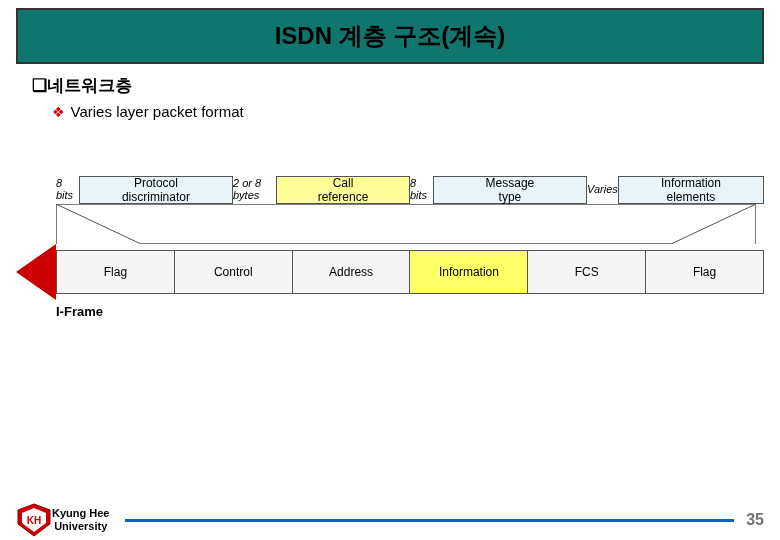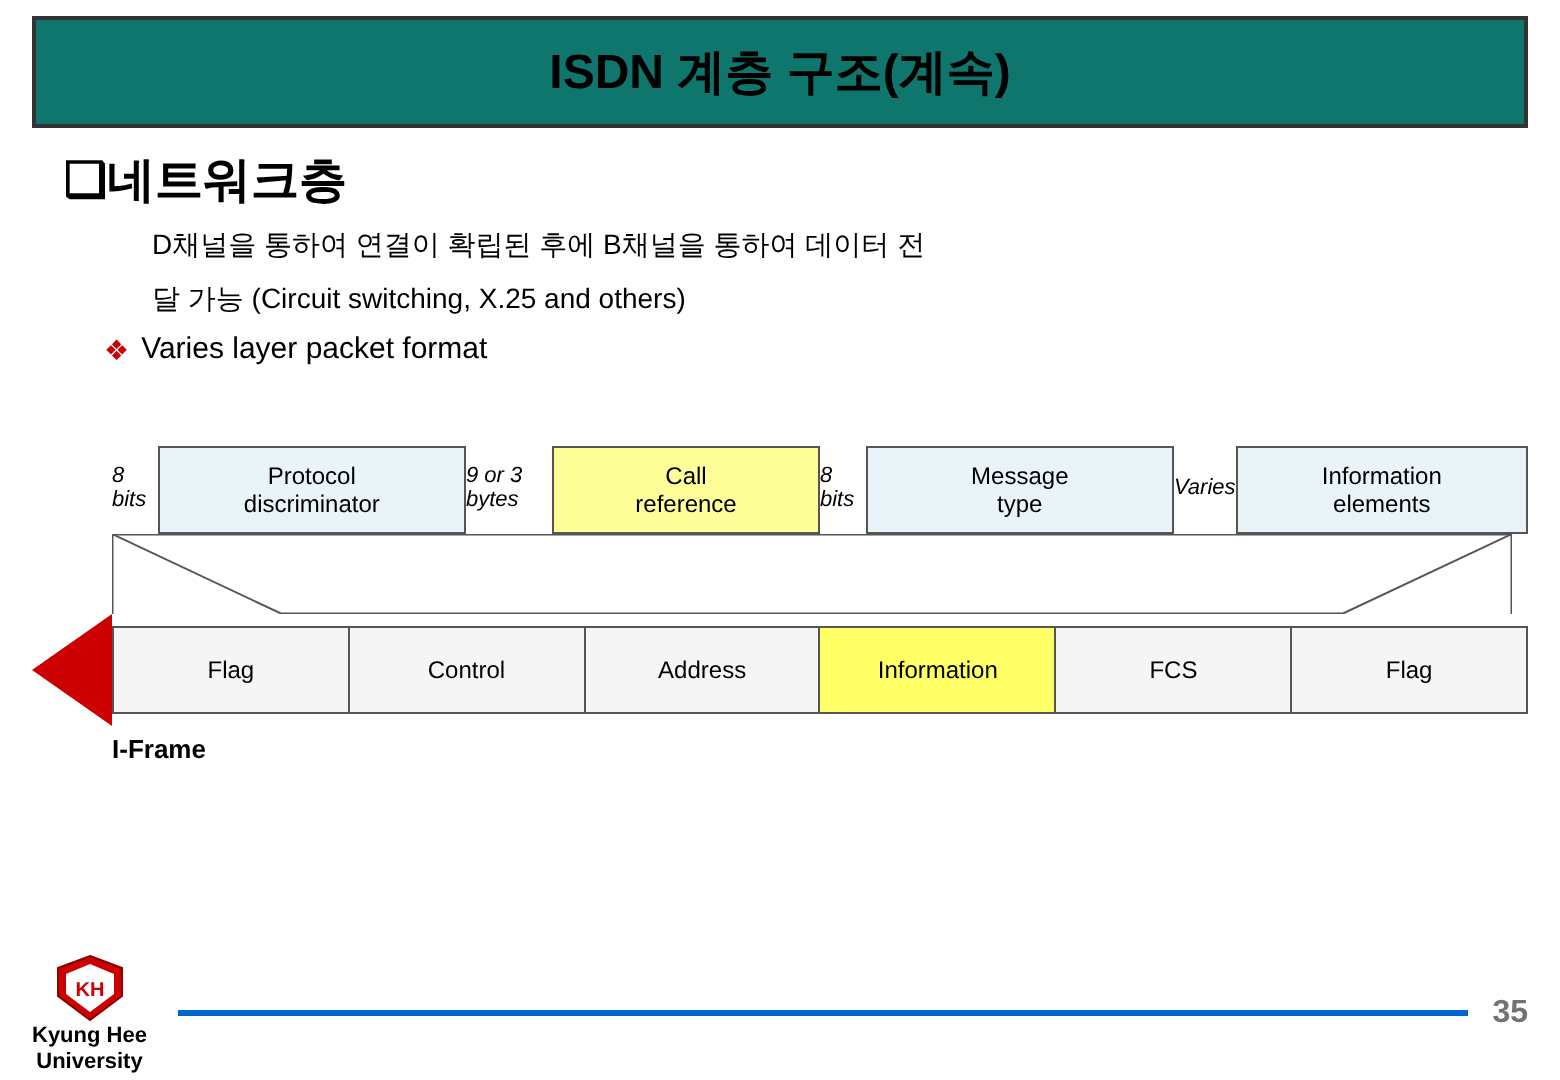--- a/index.html
+++ b/index.html
@@ -32,21 +32,21 @@
       font-weight: bold;
       color: #000;
     }
 
     
     .content {
       padding: 10px 32px 0 32px;
     }
 
     .bullet-main {
-      font-size: 24px;
+      font-size: 17px;
       font-weight: bold;
       margin-bottom: 6px;
       color: #000;
     }
 
     .bullet-sub {
       font-size: 14px;
       color: #000;
       margin-left: 20px;
       line-height: 1.5;
@@ -92,21 +92,21 @@
 
     .packet-box {
       border: 1.5px solid #555;
       background: #e8f4f8;
       display: flex;
       align-items: center;
       justify-content: center;
       text-align: center;
       font-size: 12px;
       width: 100%;
-      height: 44px;
+      height: 28px;
       padding: 2px;
       line-height: 1.2;
     }
 
     .packet-box.yellow {
       background: #ffff99;
     }
 
     .red-arrow {
       width: 0;
@@ -154,21 +154,20 @@
       bottom: 10px;
       left: 0;
       right: 0;
       display: flex;
       align-items: center;
       padding: 0 16px;
     }
 
     .logo-area {
       display: flex;
-      flex-direction: column;
       align-items: center;
       margin-right: 16px;
     }
 
     .university-name {
       font-size: 11px;
       font-weight: bold;
       color: #000;
       text-align: center;
       line-height: 1.2;
@@ -204,41 +203,37 @@
 <body>
 
 <div class="slide">
 
   <div class="title-bar">
     <h1>ISDN 계층 구조(계속)</h1>
   </div>
 
   <div class="content">
     <div class="bullet-main">❑네트워크층</div>
-    <div style="margin-left:24px;">
-      <div class="bullet-sub">D채널을 통하여 연결이 확립된 후에 B채널을 통하여 데이터 전</div>
-      <div class="bullet-sub">달 가능 (Circuit switching, X.25 and others)</div>
-    </div>
     <div class="sub-bullet">
       <span class="diamond">❖</span>
       <span>Varies layer packet format</span>
     </div>
   </div>
 
   <div class="diagram-area">
 
     <div style="display:flex; margin-left:40px; align-items:flex-end; height:76px;">
 
       <div class="box-group">
         <div class="bit-label">8 bits</div>
         <div class="packet-box">Protocol<br>discriminator</div>
       </div>
 
       <div class="box-group">
-        <div class="bit-label">9 or 3 bytes</div>
+        <div class="bit-label">2 or 8 bytes</div>
         <div class="packet-box yellow">Call<br>reference</div>
       </div>
 
       <div class="box-group">
         <div class="bit-label">8 bits</div>
         <div class="packet-box">Message<br>type</div>
       </div>
 
       <div class="box-group">
         <div class="bit-label">Varies</div>

